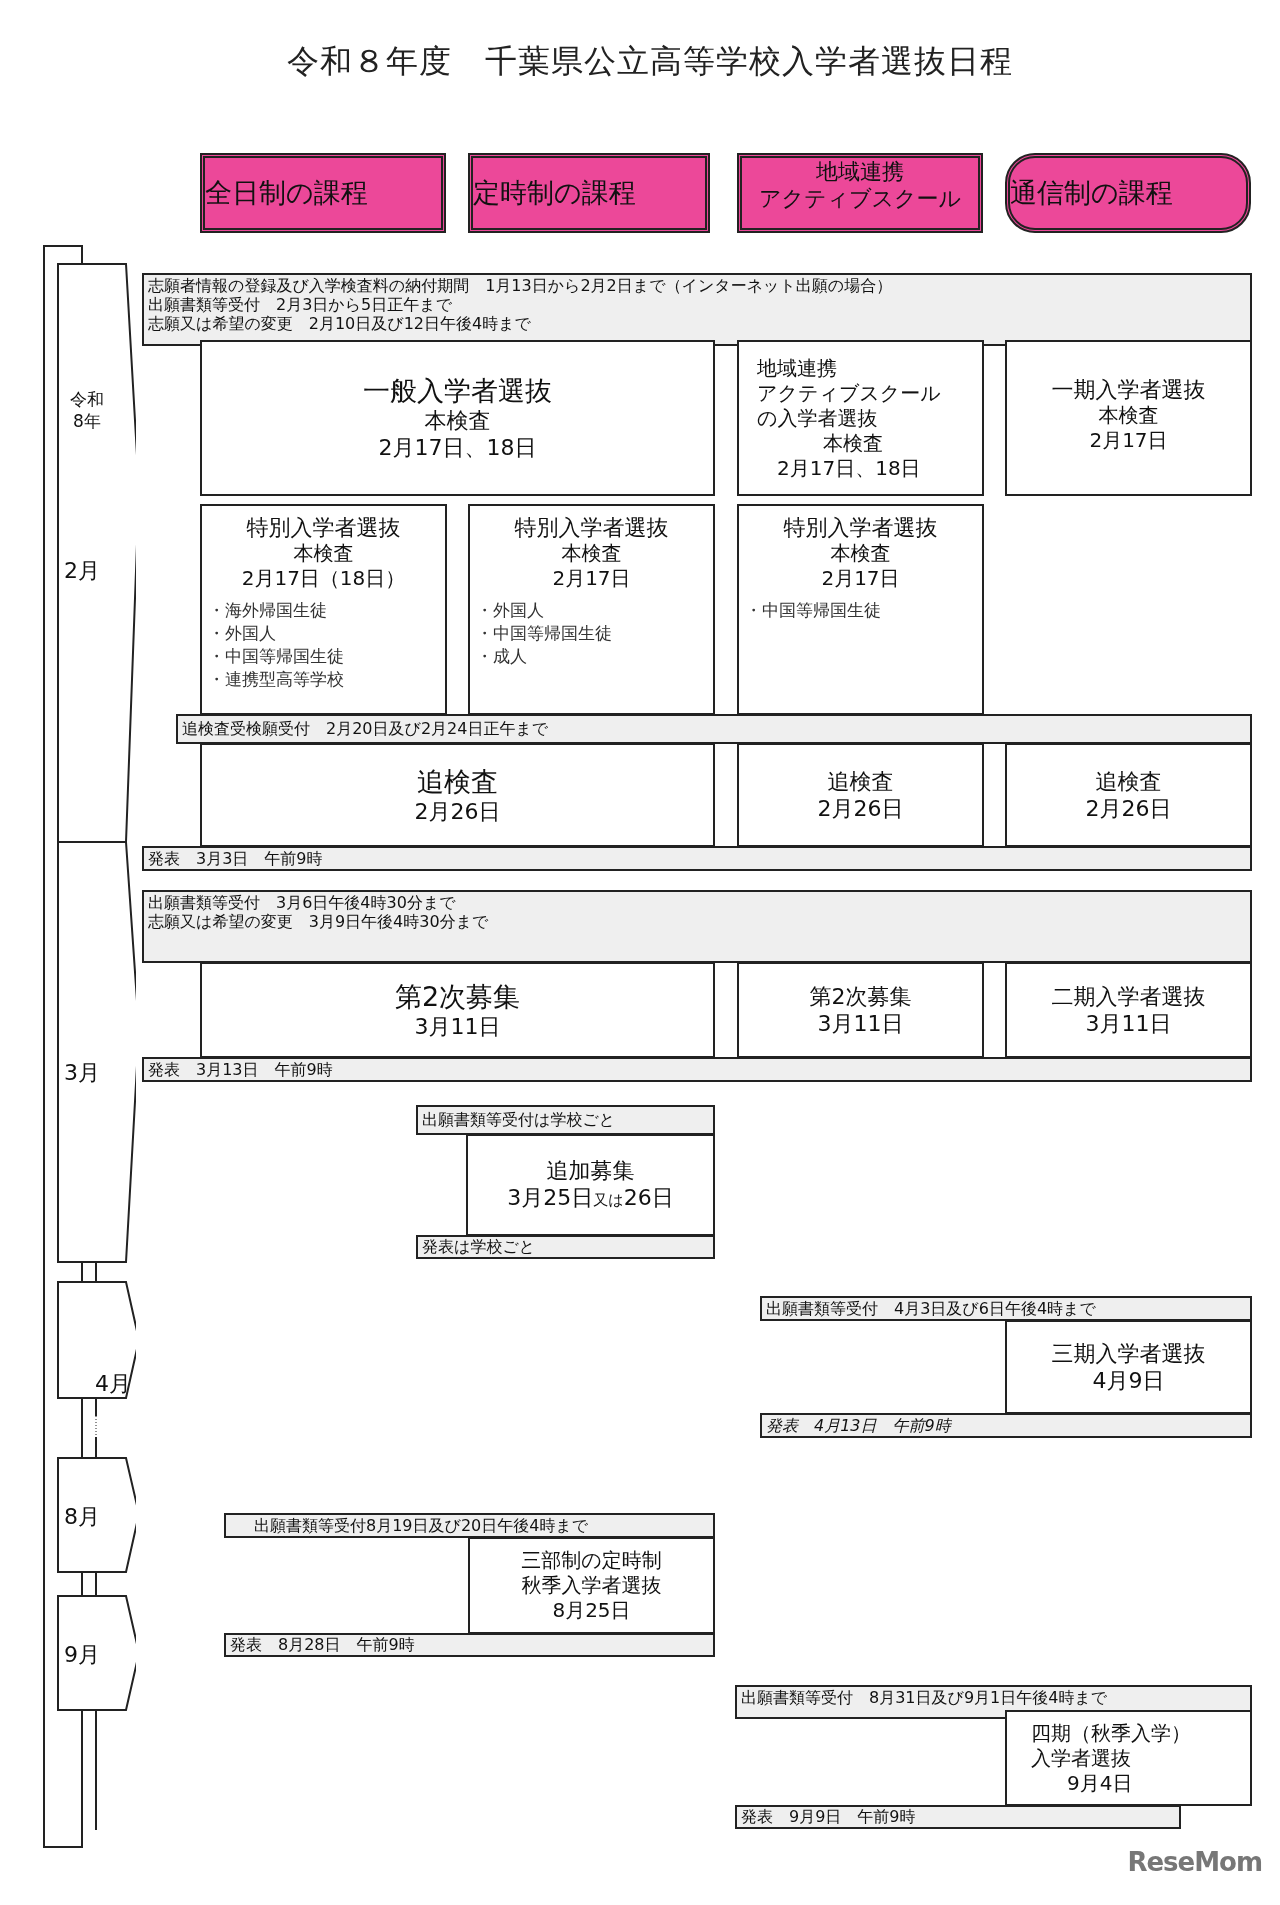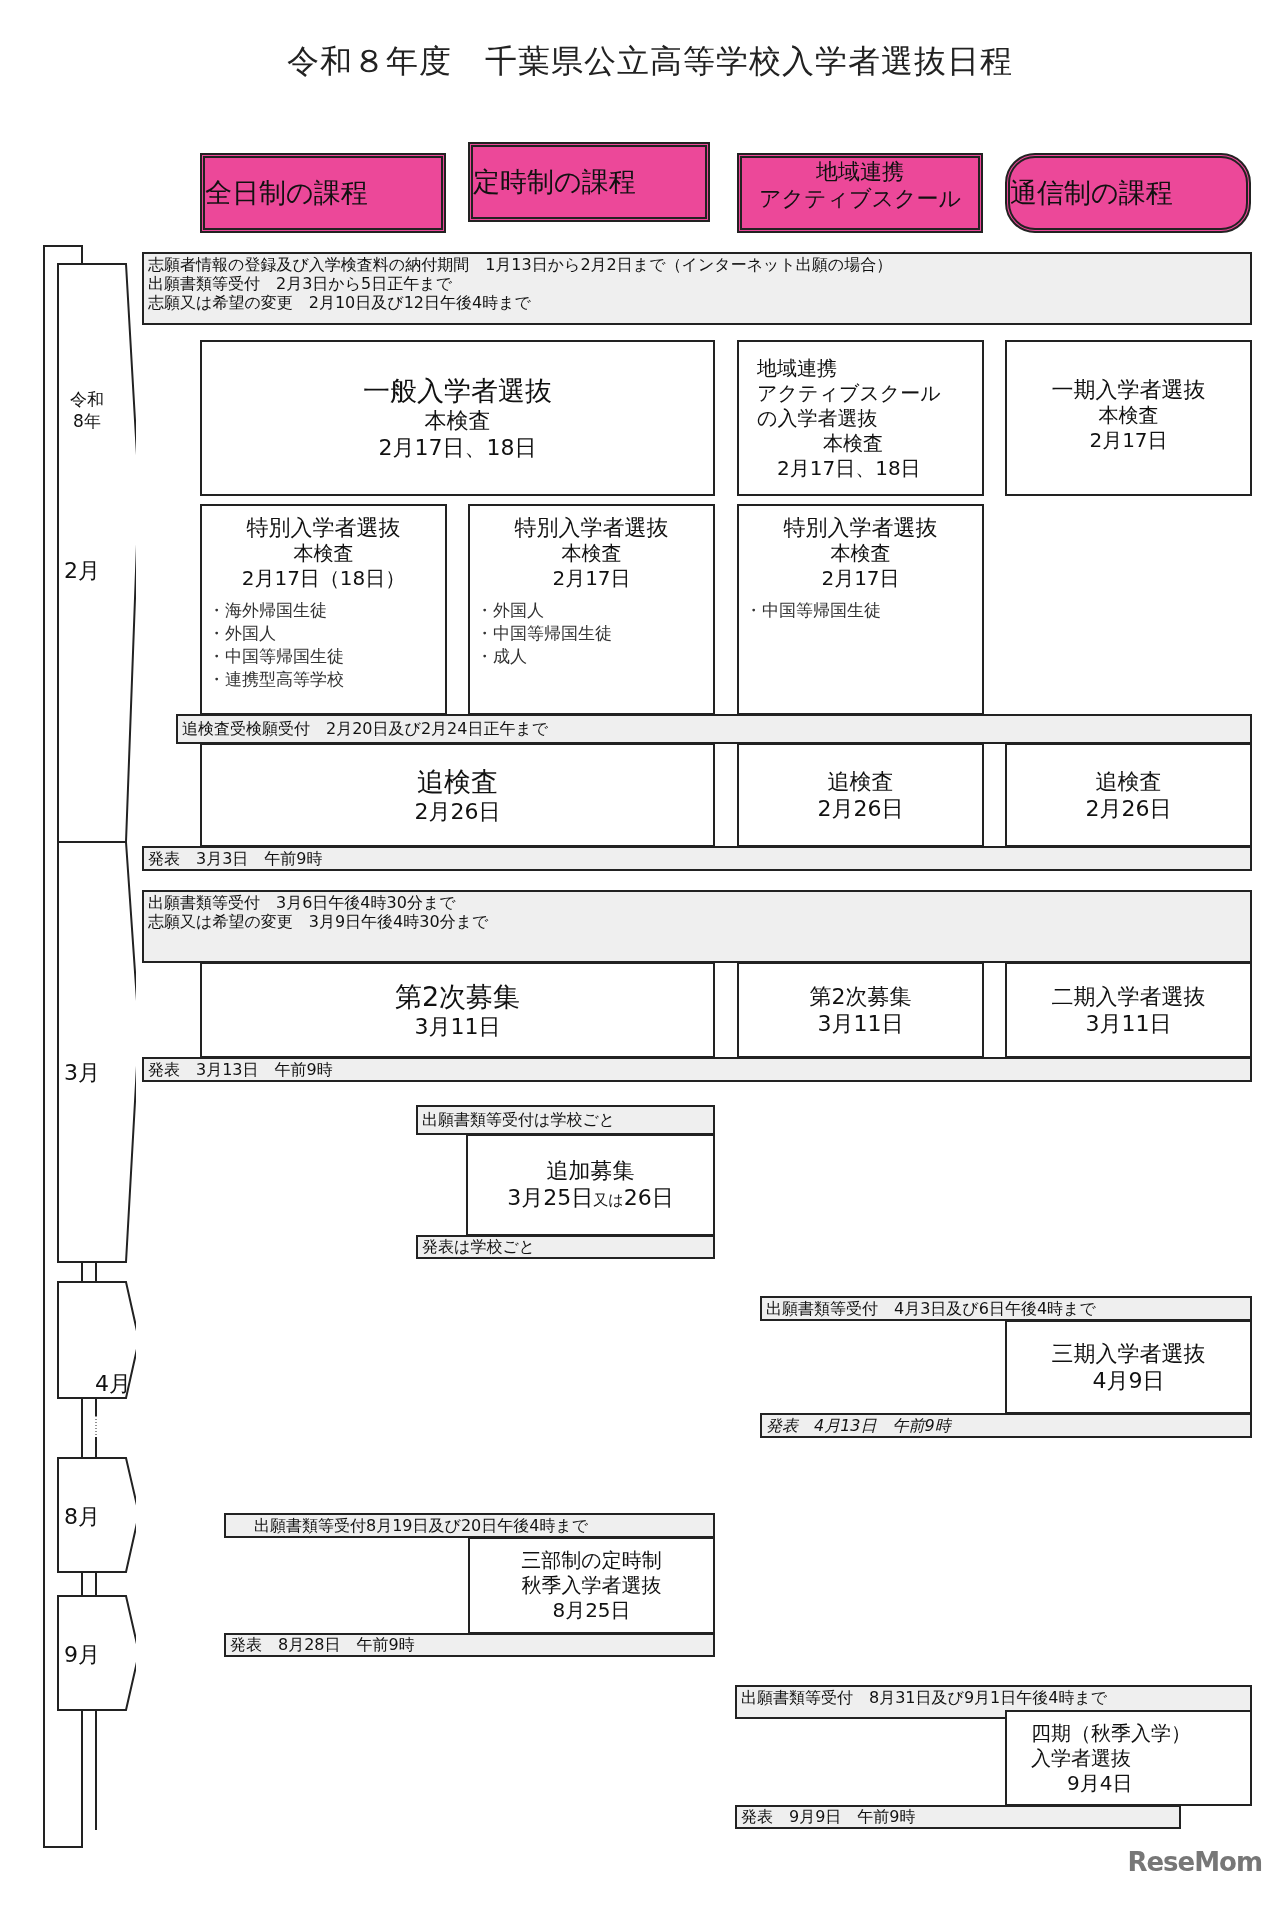--- a/index.html
+++ b/index.html
@@ -26,21 +26,21 @@
           font-size:26px; color:#777; letter-spacing:-1px; }
 </style>
 </head>
 <body>
 
 <div class="abs title">令和８年度　千葉県公立高等学校入学者選抜日程</div>
 
 <div class="abs hdr" style="left:200px;top:153px;width:246px;height:80px;">
   <span>全日制の課程</span>
 </div>
-<div class="abs hdr" style="left:468px;top:142px;width:242px;height:80px;">
+<div class="abs hdr" style="left:468px;top:153px;width:242px;height:80px;">
   <span>定時制の課程</span>
 </div>
 <div class="abs hdr small" style="left:737px;top:153px;width:246px;height:80px;flex-direction:column;">
   <span>地域連携</span>
   <span>アクティブスクール</span>
 </div>
 <div class="abs hdr" style="left:1005px;top:153px;width:246px;height:80px;border-radius:30px;">
   <span>通信制の課程</span>
 </div>
 
@@ -69,21 +69,21 @@
 <div class="abs" style="left:64px;top:388px;width:46px;text-align:center;font-size:17px;line-height:22px;">
   <div>令和</div>
   <div>8年</div>
 </div>
 <div class="abs month-label" style="left:64px;top:556px;">2月</div>
 <div class="abs month-label" style="left:64px;top:1058px;">3月</div>
 <div class="abs month-label" style="left:64px;top:1369px;margin-left:31px;">4月</div>
 <div class="abs month-label" style="left:64px;top:1502px;">8月</div>
 <div class="abs month-label" style="left:64px;top:1640px;">9月</div>
 
-<div class="abs gray" style="left:142px;top:252px;width:1110px;height:73px;">
+<div class="abs gray" style="left:142px;top:273px;width:1110px;height:73px;">
   <div>志願者情報の登録及び入学検査料の納付期間　1月13日から2月2日まで（インターネット出願の場合）</div>
   <div>出願書類等受付　2月3日から5日正午まで</div>
   <div>志願又は希望の変更　2月10日及び12日午後4時まで</div>
 </div>
 
 <div class="abs" style="left:200px;top:340px;width:2px;height:4px;background:#222;"></div>
 
 <div class="abs box" style="left:200px;top:340px;width:515px;height:156px;">
   <div class="big">一般入学者選抜</div>
   <div class="mid">本検査</div>

